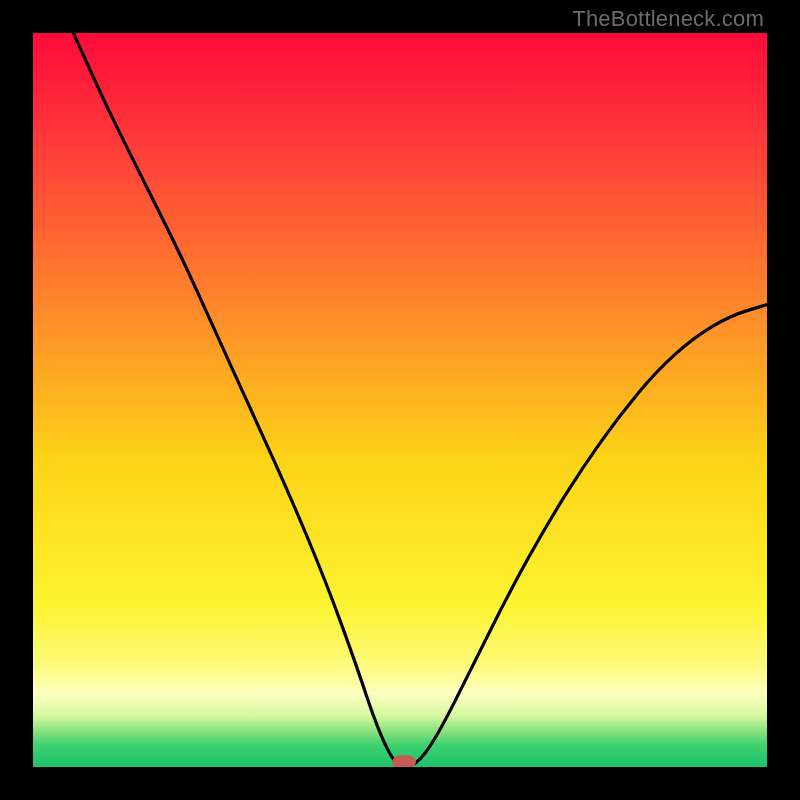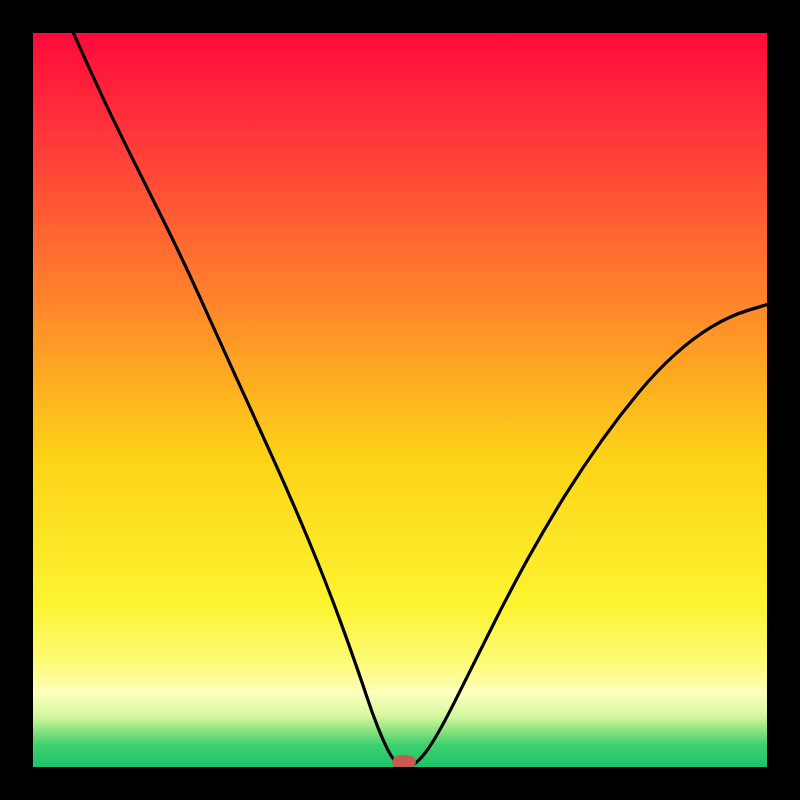--- a/index.html
+++ b/index.html
@@ -56,14 +56,15 @@
 <div class="frame">
 
   <div class="plot-area">
     <div class="gradient-bg" id="gradient-bg" style="background: linear-gradient(rgb(255, 10, 58) 0%, rgb(255, 58, 58) 15%, rgb(255, 138, 42) 38%, rgb(252, 211, 23) 58%, rgb(253, 244, 49) 78%, rgb(253, 251, 122) 86%, rgb(253, 255, 191) 90%, rgb(214, 247, 160) 93%, rgb(142, 227, 126) 95%, rgb(63, 208, 112) 97%, rgb(27, 195, 106) 100%);"></div>
     <svg class="curve-svg" id="curve-svg" viewBox="0 0 734 734" preserveAspectRatio="none">
         <path d="M 40.4 0.0 Q 40.4 0.0 56.9 36.7 Q 73.4 73.4 91.8 110.1 Q 110.1 146.8 128.4 183.5 Q 146.8 220.2 165.2 260.6 Q 183.5 300.9 201.8 341.3 Q 220.2 381.7 238.5 422.1 Q 256.9 462.4 275.3 506.5 Q 293.6 550.5 308.3 590.9 Q 323.0 631.2 334.0 664.3 Q 345.0 697.3 354.2 715.6 Q 363.3 734.0 372.5 734.0 Q 381.7 734.0 392.7 719.3 Q 403.7 704.6 422.1 667.9 Q 440.4 631.2 458.8 594.5 Q 477.1 557.8 495.4 524.8 Q 513.8 491.8 532.1 462.4 Q 550.5 433.1 568.9 407.4 Q 587.2 381.7 605.5 359.7 Q 623.9 337.6 642.3 321.1 Q 660.6 304.6 679.0 293.6 Q 697.3 282.6 715.6 277.1 L 734.0 271.6" fill="none" stroke="#000" stroke-width="3.2" stroke-linecap="round" stroke-linejoin="round"></path>
       </svg>
     <div class="marker" id="marker" style="width: 24px; height: 14px; background: rgb(200, 90, 84); left: 358.67px; top: 722px;"></div>
   </div>
 
+  <div class="watermark">TheBottleneck.com</div>
 
 </div>
 
 </body></html>

